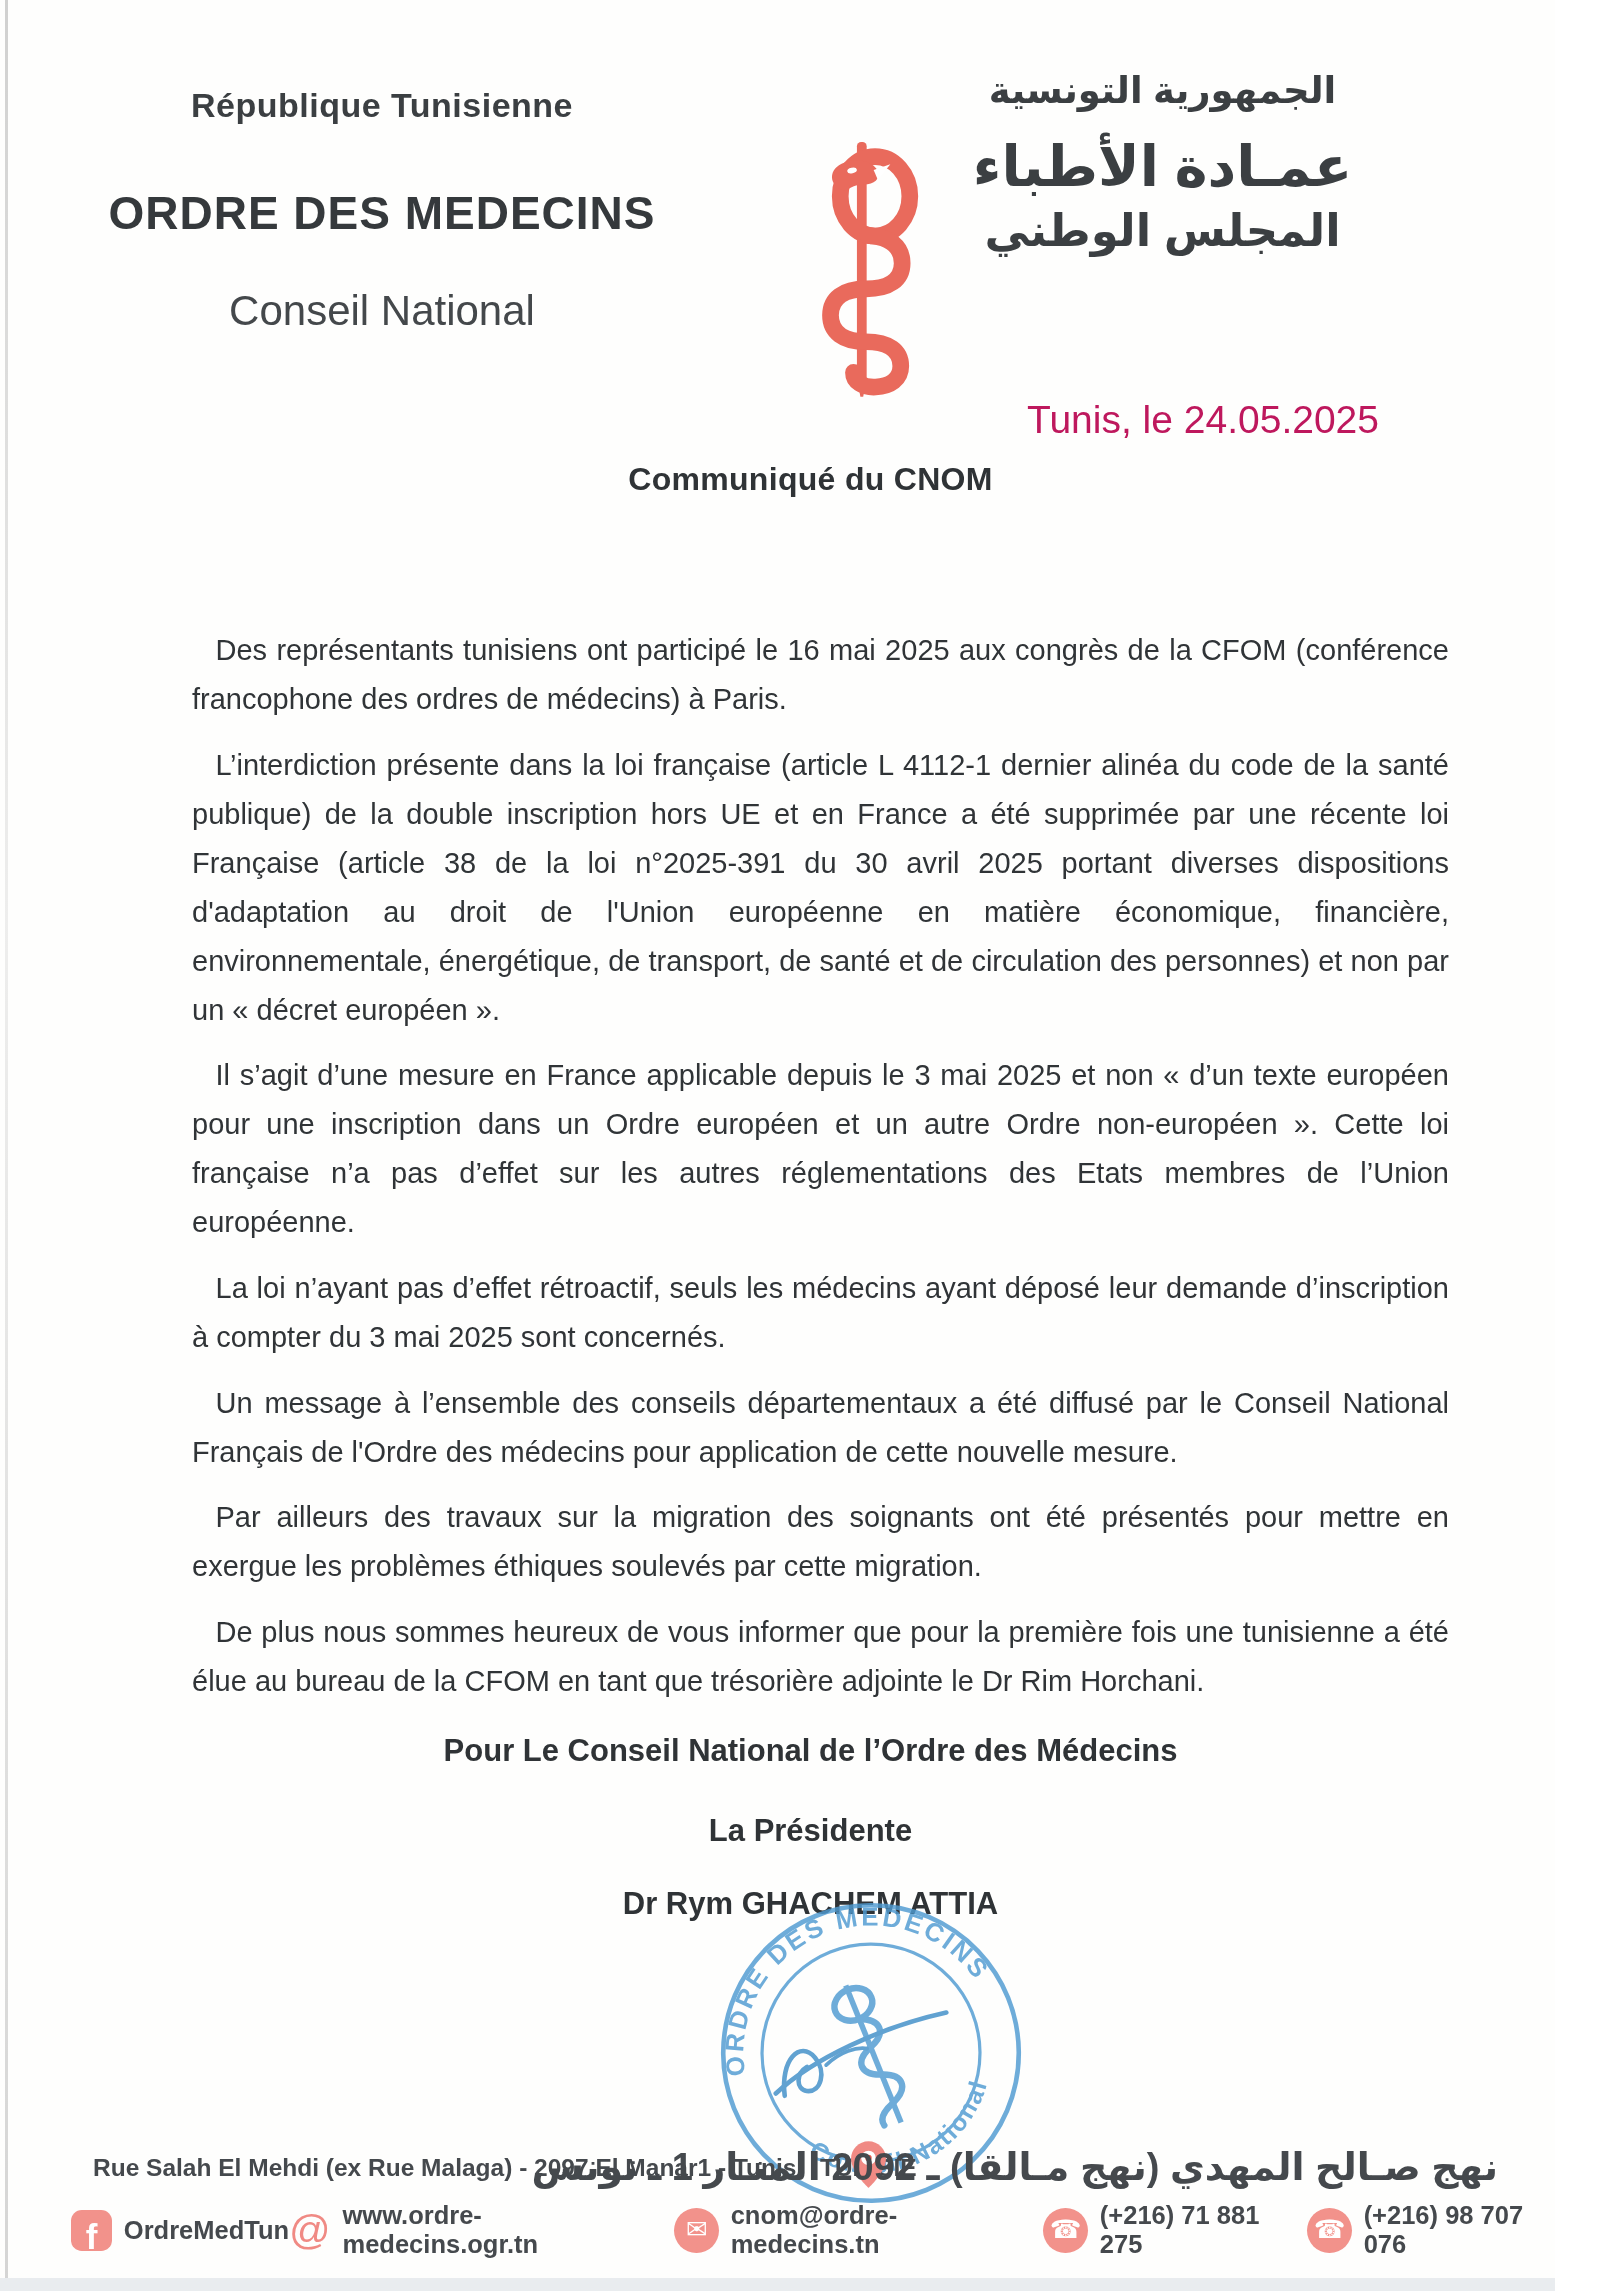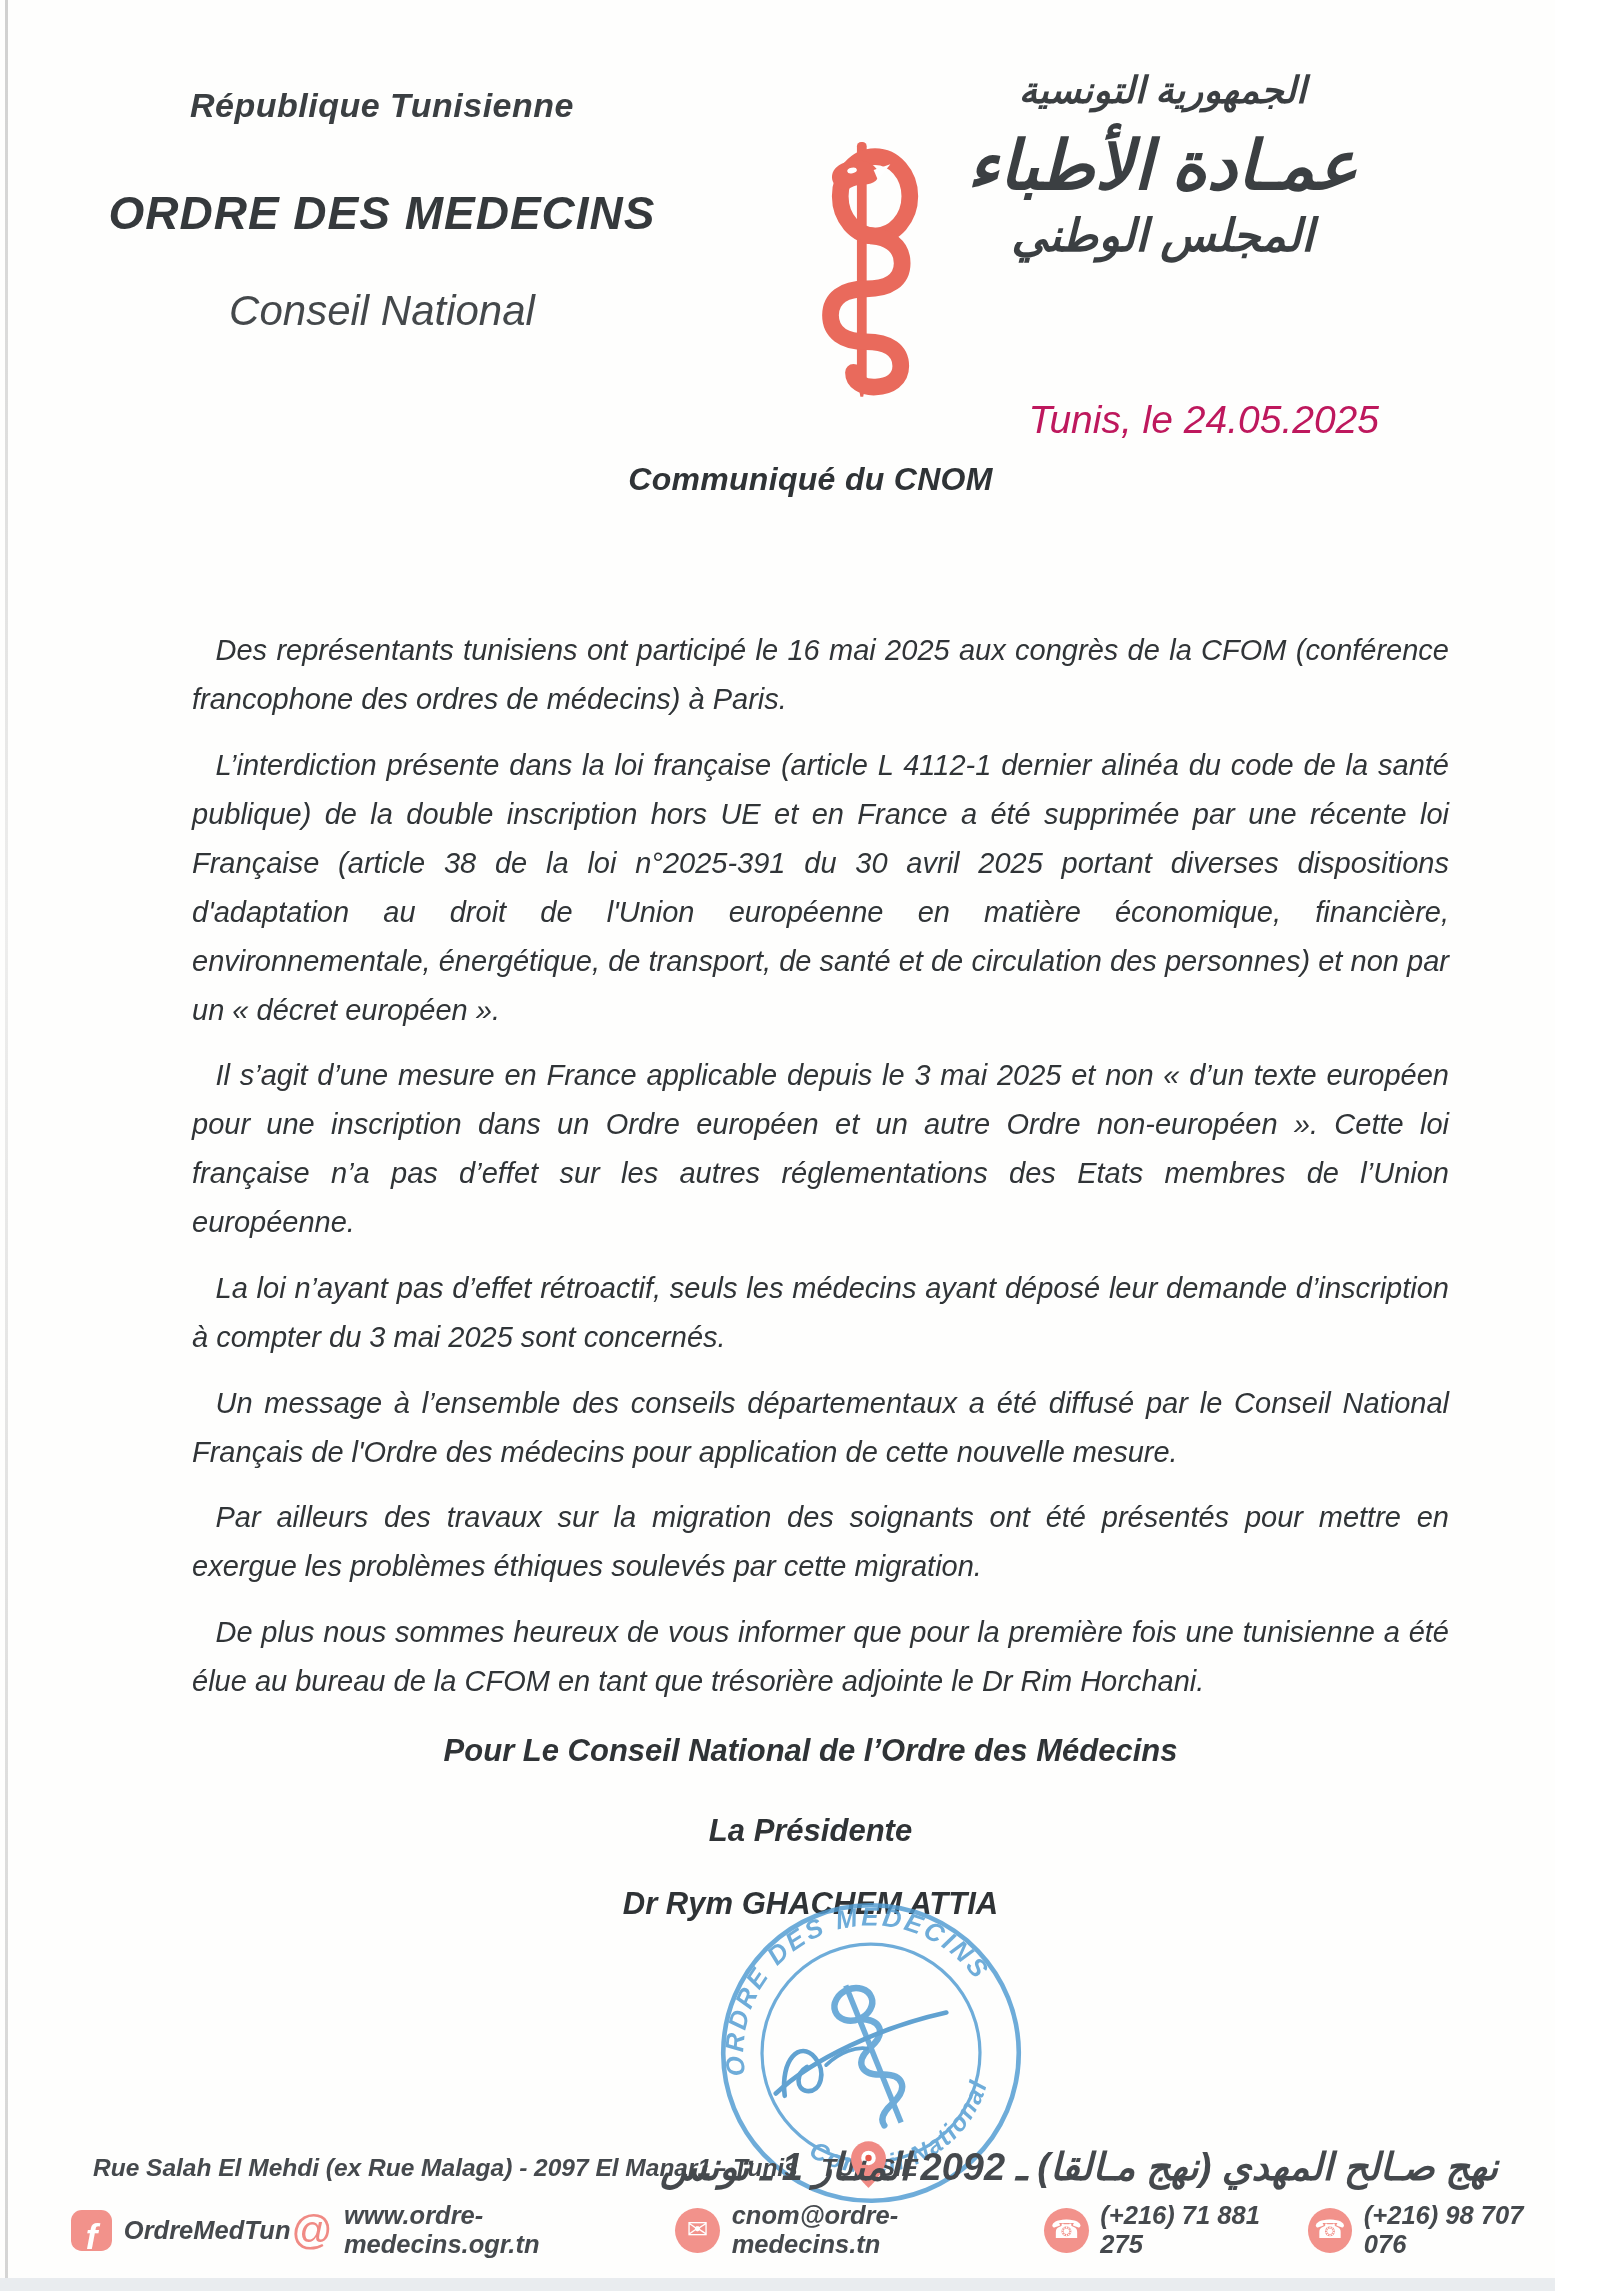--- a/index.html
+++ b/index.html
@@ -3,38 +3,37 @@
 <meta charset="utf-8">
 <style>
   html,body{margin:0;padding:0;background:#ffffff;}
   .page{
     position:relative;
     width:1555px;height:2292px;
     background:#fefefd;
     overflow:hidden;
     font-family:"Liberation Sans","DejaVu Sans",sans-serif;
     color:#33373a;
-    font-style:italic;
   }
   
   .scan-edge-left{position:absolute;left:4.9px;top:0;width:2.9px;height:2292px;
     background:linear-gradient(to bottom,rgba(90,90,90,.28),rgba(120,120,120,.12) 40%,rgba(90,90,90,.25));}
   .scan-edge-bottom{position:absolute;left:0;bottom:0;width:1621px;height:13.7px;background:#e9ecef;}
 
   
   .hdr-left{position:absolute;left:88px;top:86px;width:588px;text-align:center;color:#3b3f42;}
   .hdr-left .rep{font-size:34px;font-weight:600;letter-spacing:0.5px;}
   .hdr-left .ordre{margin-top:61px;font-size:46px;font-weight:800;letter-spacing:1px;color:#35393c;}
   .hdr-left .conseil{margin-top:47px;font-size:42px;font-weight:500;color:#44484b;}
 
   .hdr-logo{position:absolute;left:779px;top:51px;width:167px;height:402px;}
 
   .hdr-right{position:absolute;right:118px;top:69px;width:549px;text-align:center;color:#3b3f42;direction:rtl;}
   .hdr-right .ar1{font-size:37px;font-weight:700;}
-  .hdr-right .ar2{margin-top:14px;font-size:68px;font-weight:800;line-height:1.15;}
+  .hdr-right .ar2{margin-top:23px;font-size:56px;font-weight:800;line-height:1.15;}
   .hdr-right .ar3{margin-top:5px;font-size:45px;font-weight:700;}
 
   .date-line{position:absolute;right:176px;top:398px;font-size:39px;font-weight:500;color:#be185d;}
 
   .doc-title{position:absolute;left:0;top:461px;width:1621px;text-align:center;
     font-size:32px;font-weight:800;color:#2f3336;letter-spacing:0.3px;}
 
   
   .body-text{position:absolute;left:192px;top:598px;width:1257px;margin-top:28px;}
   .body-text p{

